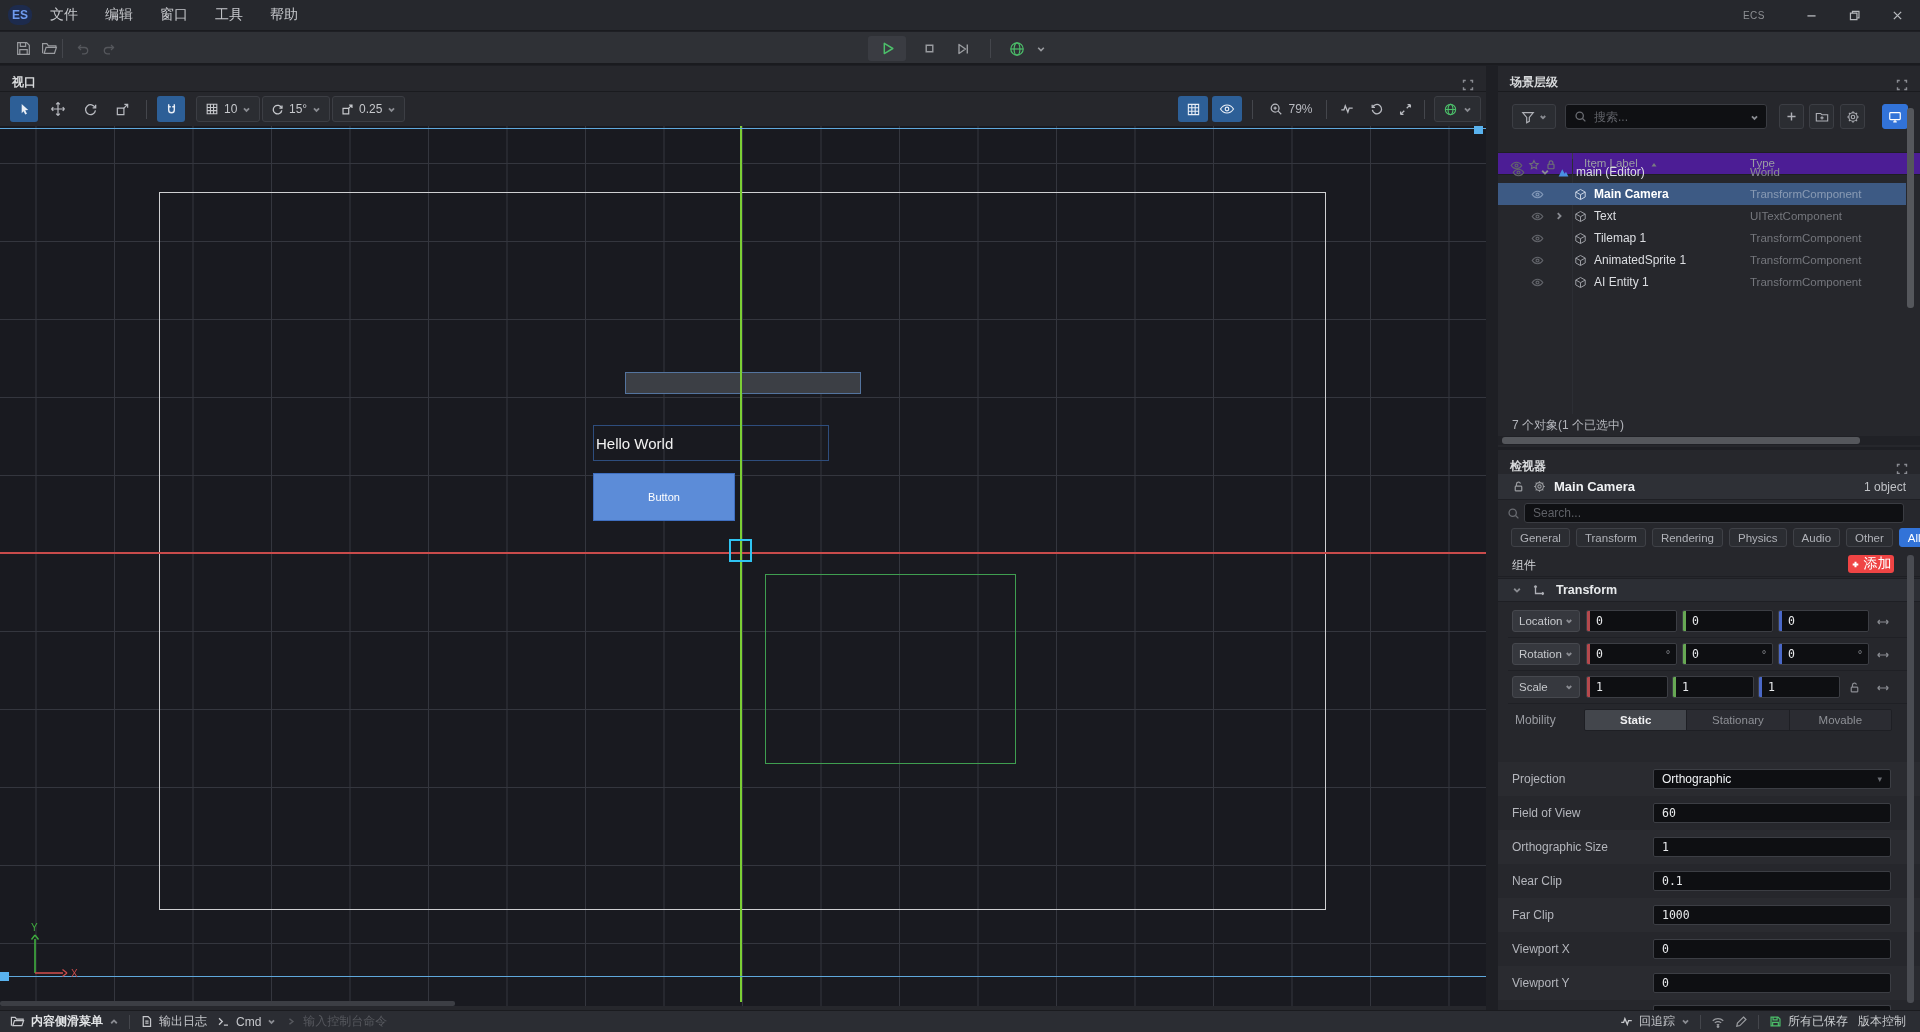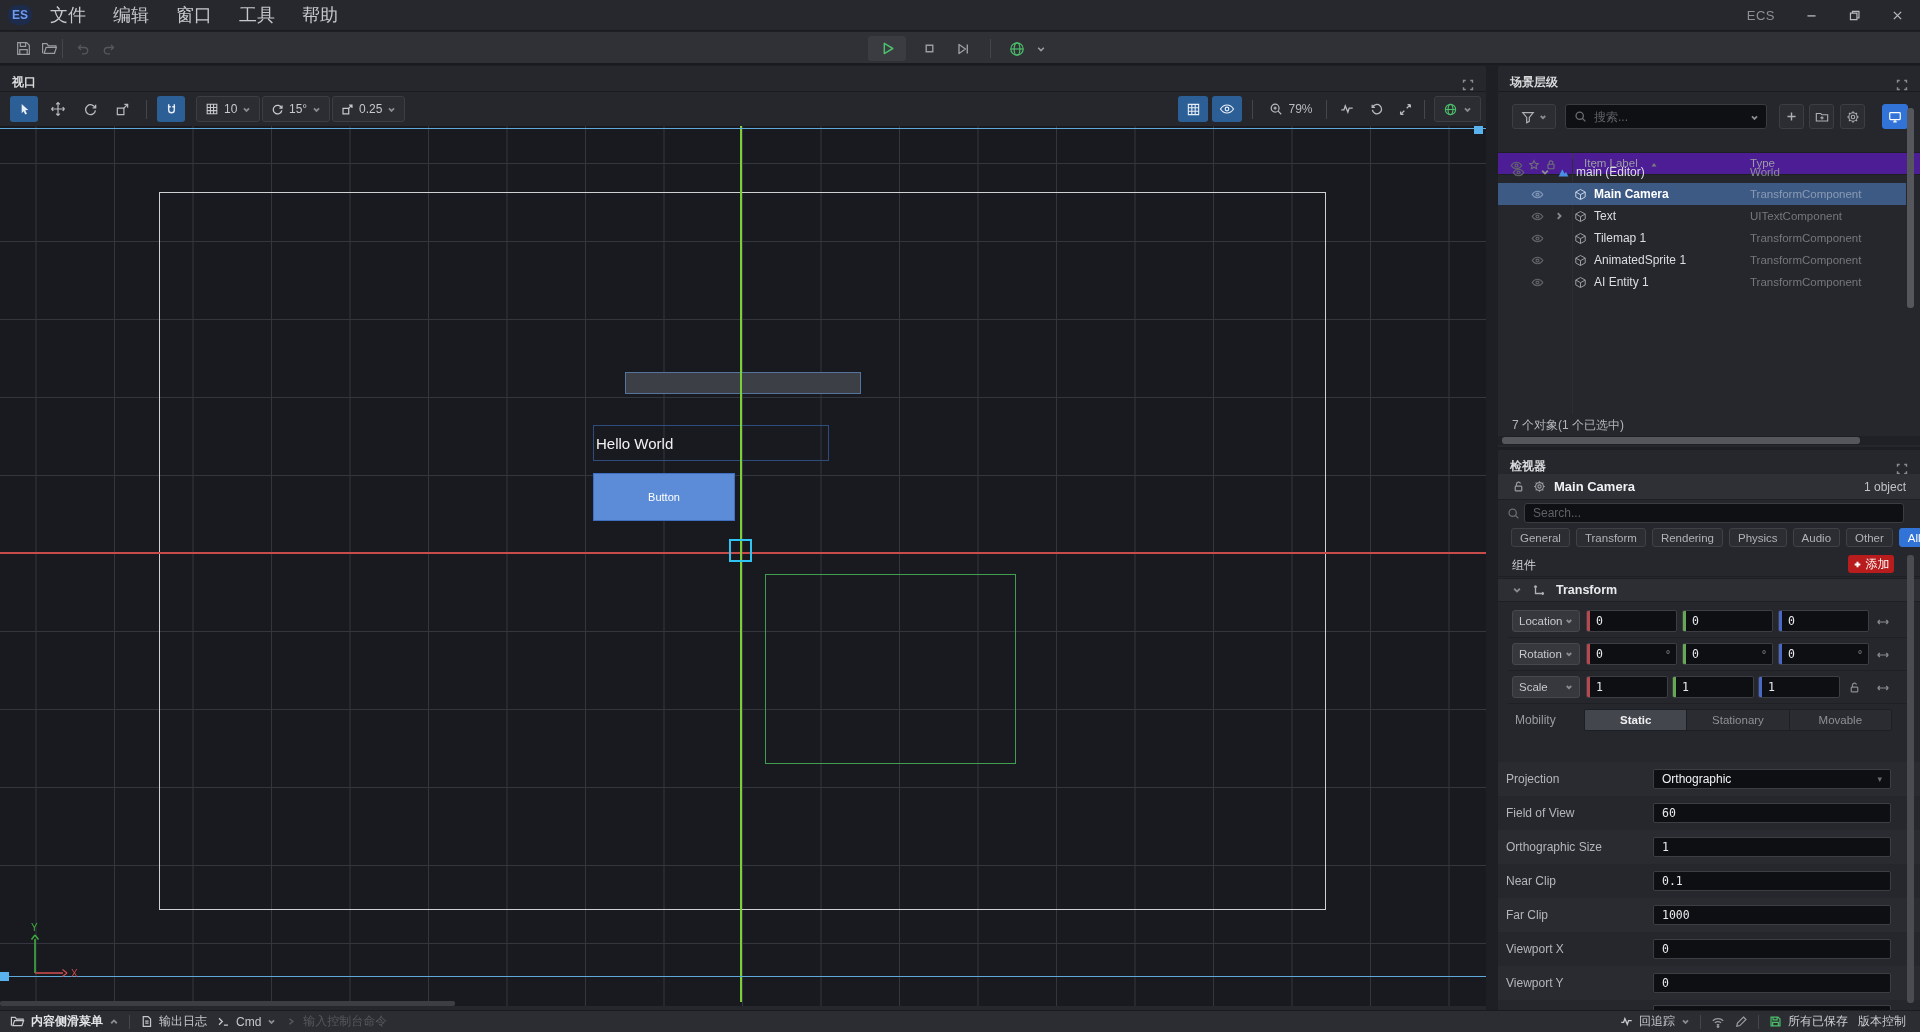--- a/index.html
+++ b/index.html
@@ -7,24 +7,24 @@
     font-family:"Liberation Sans", sans-serif; color:#c8cacd; font-size:12px; }
   .abs { position:absolute; }
   svg.ic { display:block; }
   .ic * { vector-effect:non-scaling-stroke; }
 
   
   .titlebar { position:absolute; left:0; top:0; width:1920px; height:31px; background:#26282d;
     border-bottom:1px solid #1a1b1f; display:flex; align-items:center; }
   .logo { width:24px; height:20px; margin-left:8px; background:#1d2b4d; border-radius:9px;
     color:#6f9bf0; font-weight:bold; font-size:12px; display:flex; align-items:center; justify-content:center; }
-  .menus { display:flex; gap:27px; margin-left:18px; font-size:18px; color:#c6c8cc; }
+  .menus { display:flex; gap:27px; margin-left:18px; font-size:14px; color:#c6c8cc; }
   .menus span { cursor:default; }
   .winright { margin-left:auto; display:flex; align-items:center; gap:30px; margin-right:16px; color:#b8babe; }
-  .winright .ecs { color:#8e9094; font-size:13px; letter-spacing:.5px; margin-right:0; }
+  .winright .ecs { color:#8e9094; font-size:10px; letter-spacing:.5px; margin-right:10px; }
 
   
   .apptoolbar { position:absolute; left:0; top:32px; width:1920px; height:33px; background:#2f3136;
     border-bottom:2px solid #1a1b1f; }
   .tbtn { position:absolute; top:4px; width:26px; height:25px; display:flex; align-items:center;
     justify-content:center; border-radius:3px; color:#9a9ca0; }
   .tbtn.disabled { color:#55575c; }
   .tb-div { position:absolute; top:7px; width:1px; height:19px; background:#44464c; }
   .playbtn { background:#3a3c42; }
 
@@ -101,28 +101,28 @@
   .t-div { position:absolute; left:10px; width:402px; height:1px; background:#1f2025; }
   .mob-label { position:absolute; left:17px; top:8px; color:#9a9ca2; }
   .seg { position:absolute; left:86px; top:4px; width:308px; height:22px; display:flex;
     border:1px solid #1e1f24; border-radius:2px; overflow:hidden; }
   .seg div { flex:1; display:flex; align-items:center; justify-content:center; background:#2b2c32;
     color:#8e9096; border-right:1px solid #1e1f24; font-size:11.5px; }
   .seg div:last-child { border-right:none; }
   .seg div.on { background:#43464c; color:#f0f0f2; font-weight:bold; }
   .crow { position:absolute; left:0; width:422px; height:34px; }
   .crow.alt { background:#2a2b30; }
-  .crow .lbl { position:absolute; left:8px; top:10px; color:#b4b6bc;text-align:right; }
+  .crow .lbl { position:absolute; left:14px; top:10px; color:#b4b6bc;text-align:right; }
   .cinput { position:absolute; left:155px; top:7px; width:238px; height:20px; background:#0e0f12;
     border:1px solid #3c3e44; border-radius:2px; display:flex; align-items:center; padding:0 8px;
     font-family:"DejaVu Sans Mono", monospace; font-size:11.5px; color:#e8eaec; }
   .cinput.dd { font-family:"Liberation Sans",sans-serif; font-size:12px; }
   .cinput .ddchev { margin-left:auto; color:#6a6c72; font-size:9px; }
-  .addbtn { position:absolute; right:26px; top:4px; width:46px; height:18px; background:#b91c1c;
-    border-radius:3px; color:#fff; display:flex; align-items:center; justify-content:center; gap:4px; font-size:12px; }
+  .addbtn { position:absolute; right:26px; top:4px; width:46px; height:18px; background:#ef4444;
+    border-radius:3px; color:#fff; display:flex; align-items:center; justify-content:center; gap:4px; font-size:14px; }
 
   
   .statusbar { position:absolute; left:0; top:1010px; width:1920px; height:22px; background:#2b2d33;
     border-top:1px solid #1a1b1f; display:flex; align-items:center; padding:0 10px; gap:10px; }
   .sb-div { width:1px; height:14px; background:#44464c; }
   .sb-item { display:flex; align-items:center; gap:6px; color:#c6c8cc; }
 </style>
 </head>
 <body>
 

